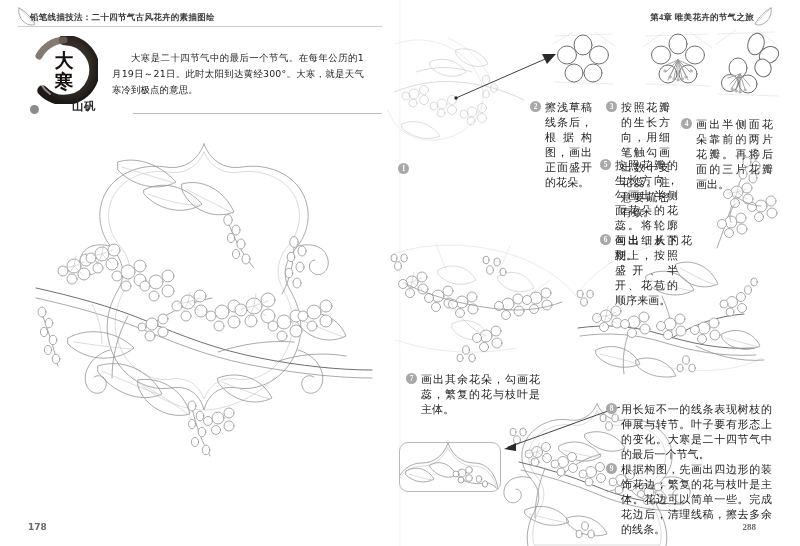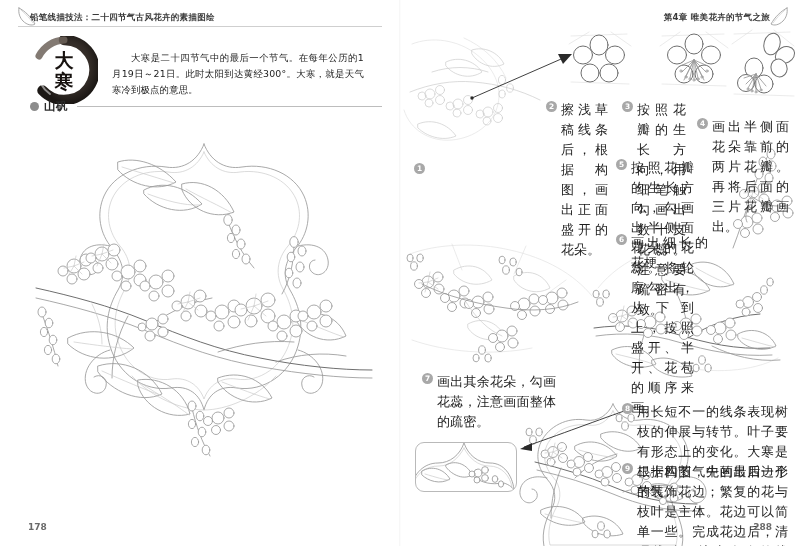--- a/index.html
+++ b/index.html
@@ -7,21 +7,21 @@
     width:800px;height:546px;
     background:#ffffff;
     font-family:"DejaVu Sans","Liberation Sans",sans-serif;
     overflow:hidden;
     position:relative;
   }
   .page{position:absolute;top:0;left:0;width:800px;height:546px;}
 
   
   .left-page{position:absolute;left:0;top:0;width:400px;height:546px;}
-  .right-page{position:absolute;left:400px;top:0;width:400px;height:546px;}
+  .right-page{position:absolute;left:384px;top:0;width:400px;height:546px;font-family:Liberation Serif, serif;}
   .gutter{position:absolute;left:399px;top:0;width:2px;height:546px;
           background:linear-gradient(90deg,rgba(0,0,0,0.045),rgba(0,0,0,0.0));}
 
   
   .runhead{position:absolute;top:12px;font-size:8.5px;color:#3a3a3a;
            letter-spacing:.3px;white-space:nowrap;font-weight:bold;}
   .runhead-left{left:30px;}
   .runhead-right{right:30px;}
   .head-rule{position:absolute;height:1px;background:#cfcfcf;top:26px;}
   .head-rule-l{left:18px;width:364px;}
@@ -31,37 +31,37 @@
   .seal{position:absolute;left:30px;top:36px;width:68px;height:68px;}
   .seal svg{display:block;}
 
   
   .intro{position:absolute;left:104px;top:42px;width:268px;
          font-size:9.4px;line-height:16px;color:#1b1b1b;
          text-align:justify;text-indent:19px;letter-spacing:.15px;}
   .intro p{margin:8px;}
 
   
-  .sec-head{position:absolute;left:30px;top:99px;display:flex;align-items:center;width:352px;}
+  .sec-head{position:absolute;left:30px;top:99px;display:flex;align-items:flex-end;width:352px;gap:28px;}
   .sec-dot{width:9px;height:9px;border-radius:50%;background:#8c8c8c;flex:0 0 auto;}
   .sec-title{font-size:11.5px;color:#2b2b2b;font-weight:bold;margin-left:5px;
              white-space:nowrap;letter-spacing:.5px;}
   .sec-rule{flex:1 1 auto;height:1px;background:#bdbdbd;margin-left:9px;}
 
   
   .folio{position:absolute;bottom:14px;font-size:9px;color:#6a6a6a;font-weight:bold;}
   .folio-left{left:28px;margin-top:12px;}
   .folio-right{right:28px;}
 
   
   .step{position:absolute;display:flex;align-items:flex-start;}
   .step-num{flex:0 0 auto;width:11px;height:11px;border-radius:50%;
             background:#a8a8a8;color:#fff;font-size:7.4px;line-height:11px;
             text-align:center;font-weight:bold;margin-top:1px;}
-  .step-text{margin-left:4px;font-size:13px;line-height:20px;color:#1d1d1d;
+  .step-text{margin-left:4px;font-size:11px;line-height:15px;color:#1d1d1d;
              letter-spacing:.1px;text-align:justify;}
 
   
   .fig{position:absolute;}
   .fig svg{display:block;overflow:visible;}
 
   .inset-box{position:absolute;border:1.1px solid #b9b9b9;border-radius:9px;
              background:#fff;overflow:hidden;}
 
   svg .ln{fill:none;stroke:#9a9a9a;stroke-width:.85;stroke-linecap:round;stroke-linejoin:round;}
@@ -675,21 +675,21 @@
       <span class="step-text">按照花瓣的生长方向，勾画出半侧面花朵的花蕊。将轮廓勾出，从下到上，按照盛开、半开、花苞的顺序来画。</span>
     </div>
 
     <div class="step" style="left:216px;top:233px;width:92px;">
       <span class="step-num">6</span>
       <span class="step-text">画出细长的花梗。</span>
     </div>
 
     <div class="step" style="left:22px;top:372px;width:134px;">
       <span class="step-num">7</span>
-      <span class="step-text">画出其余花朵，勾画花蕊，注意画面整体的疏密。</span>
+      <span class="step-text">画出其余花朵，勾画花蕊，繁复的花与枝叶是主体。</span>
     </div>
 
     <div class="step" style="left:222px;top:402px;width:166px;">
       <span class="step-num">8</span>
       <span class="step-text">用长短不一的线条表现树枝的伸展与转节。叶子要有形态上的变化。大寒是二十四节气中的最后一个节气。</span>
     </div>
 
     <div class="step" style="left:222px;top:462px;width:166px;">
       <span class="step-num">9</span>
       <span class="step-text">根据构图，先画出四边形的装饰花边；繁复的花与枝叶是主体。花边可以简单一些。完成花边后，清理线稿，擦去多余的线条。</span>

